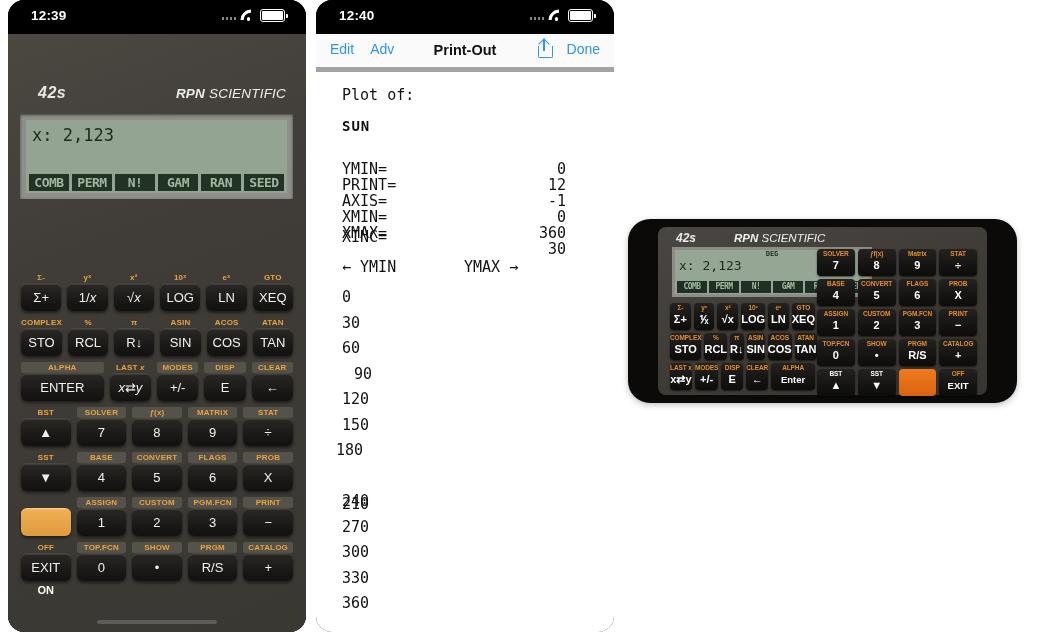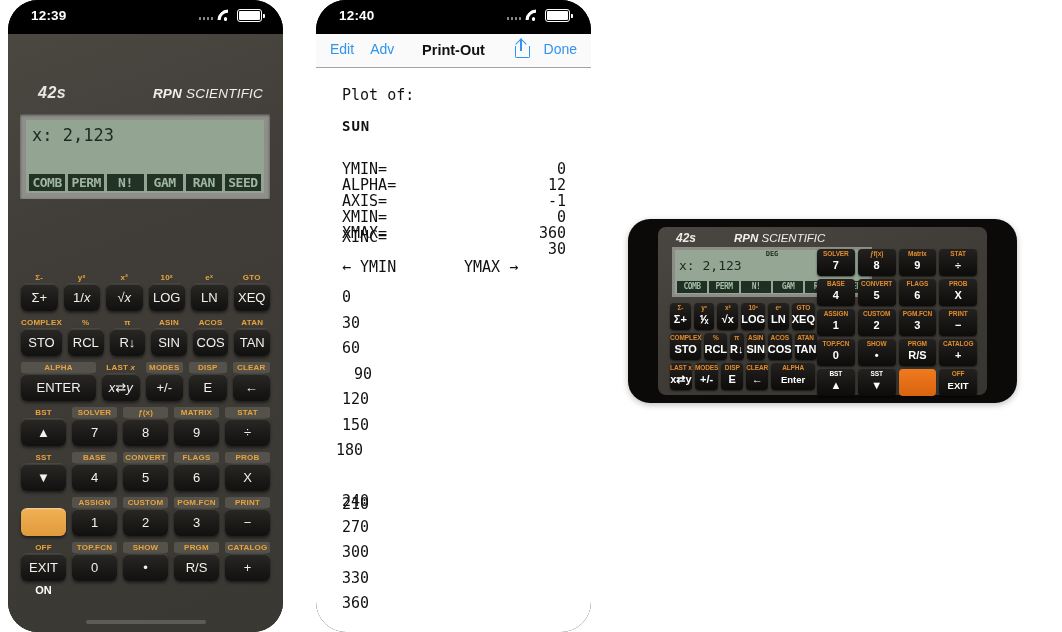--- a/index.html
+++ b/index.html
@@ -1,21 +1,21 @@
 <!DOCTYPE html>
 <html><head>
 <meta charset="utf-8">
 <title>HP-42S RPN Scientific Calculator App Screenshots</title>
 <style>
   html,body{margin:0;padding:0;background:#ffffff;}
   body{width:1062px;height:632px;position:relative;overflow:hidden;
        font-family:"Liberation Sans",sans-serif;}
 
   
-  .phone{position:absolute;border-radius:30px;overflow:hidden;background:#000;}
+  .phone{position:absolute;border-radius:16px;overflow:hidden;background:#000;padding-left:23px;}
   .phone.portrait{width:275px;height:632px;top:0;}
   #phone-1{left:8px;}
   #phone-2{left:316px;}
 
   .statusbar{position:absolute;top:0;left:0;right:0;height:34px;background:#000;
              color:#fff;z-index:20;}
   .statusbar .clock{position:absolute;left:23px;top:8px;font-size:13.5px;
              font-weight:bold;letter-spacing:.2px;}
   .sb-right{position:absolute;right:18px;top:9px;display:flex;align-items:center;gap:5px;}
   .sig{display:flex;align-items:flex-end;gap:1.5px;height:9px;}
@@ -72,21 +72,21 @@
   .klabel-under{display:block;text-align:center;font-size:11px;font-weight:bold;
      color:#ffffff;margin-top:3px;}
   .home-ind{position:absolute;bottom:8px;left:50%;transform:translateX(-50%);
      width:120px;height:4px;border-radius:2px;background:rgba(255,255,255,.18);}
 
   
   .krow.enter .kcell.enter2{flex:2;}
 
   
   .po-body{position:absolute;top:34px;left:0;right:0;bottom:0;background:#fff;}
-  .po-bar{height:33px;position:relative;border-bottom:1px solid #a3a3a3;background:#fafafa;text-decoration:underline;}
+  .po-bar{height:33px;position:relative;border-bottom:5px solid #a3a3a3;background:#fafafa;text-decoration:underline;}
   .po-bar .lft{position:absolute;left:14px;top:7px;display:flex;gap:16px;}
   .po-bar .rgt{position:absolute;right:14px;top:6px;display:flex;gap:14px;align-items:center;}
   .po-link{color:#2f93f0;font-size:14px;cursor:pointer;}
   .po-title{position:absolute;left:0;right:0;top:8px;text-align:center;
      font-size:14.5px;font-weight:bold;color:#111;}
   .share-ic{width:15px;height:19px;position:relative;margin-top:-1px;}
   .share-ic .bx{position:absolute;left:0;bottom:0;width:13px;height:11px;
      border:1.7px solid #2f93f0;border-top:none;border-radius:0 0 2px 2px;}
   .share-ic .ar{position:absolute;left:5.4px;top:1px;width:1.8px;height:11px;background:#2f93f0;}
   .share-ic .ah{position:absolute;left:2.6px;top:1px;width:7px;height:7px;
@@ -385,21 +385,21 @@
         <span class="po-link">Done</span>
       </div>
     </div>
 
     <div class="tape" id="tape">
       <div class="tp" style="left:26px;top:18px;">Plot of:</div>
       <div class="tp big" style="left:26px;top:50px;">SUN</div>
       <div id="params">
           <div class="tp" style="left: 26px; top: 92px;">YMIN=</div>
           <div class="tp r" style="left: 160px; top: 92px; width: 90px;">0</div>
-          <div class="tp" style="left: 26px; top: 108px;">ALPHA=</div>
+          <div class="tp" style="left: 26px; top: 108px;">PRINT=</div>
           <div class="tp r" style="left: 160px; top: 108px; width: 90px;">12</div>
           <div class="tp" style="left: 26px; top: 124px;">AXIS=</div>
           <div class="tp r" style="left: 160px; top: 124px; width: 90px;">-1</div>
           <div class="tp" style="left: 26px; top: 140px;">XMIN=</div>
           <div class="tp r" style="left: 160px; top: 140px; width: 90px;">0</div>
           <div class="tp" style="left: 26px; top: 156px;">XMAX=</div>
           <div class="tp r" style="left: 160px; top: 156px; width: 90px;">360</div>
           <div class="tp" style="left: 26px; top: 160px;">XINC=</div>
           <div class="tp r" style="left: 160px; top: 172px; width: 90px;">30</div>
         </div>

